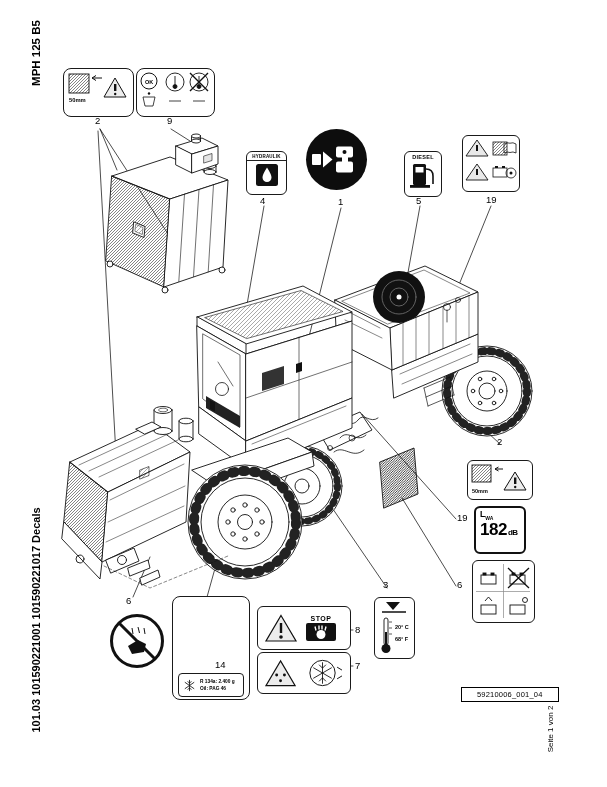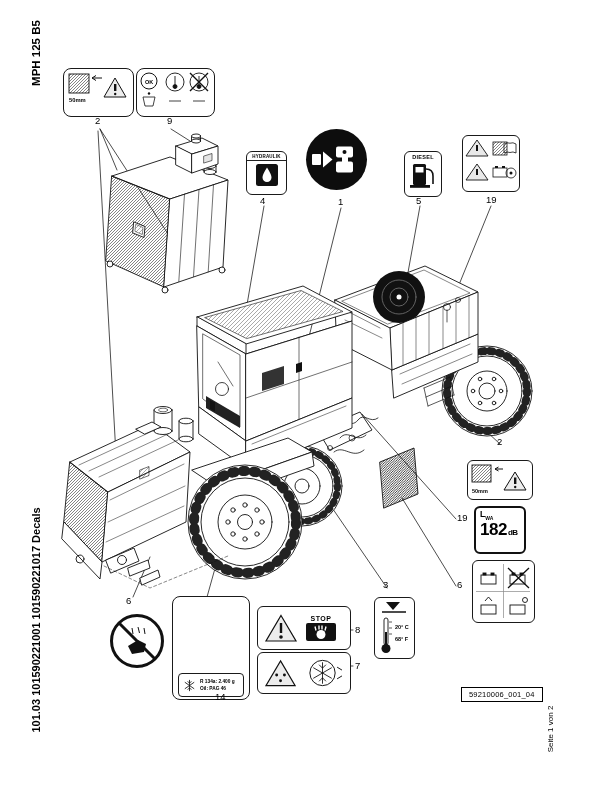--- a/index.html
+++ b/index.html
@@ -22,21 +22,21 @@
   .lwa-top{font-size:8.5px;font-weight:700;line-height:1}
   .lwa-top sub{font-size:5px}
   .lwa-val{font-size:17px;font-weight:700;line-height:1.1;letter-spacing:-0.5px}
   .lwa-val .unit{font-size:8px;font-weight:700;margin-left:1px}
   .stop-box,.frost-box{display:flex;align-items:center;gap:8px;padding:4px 6px}
   .stop-right{display:flex;flex-direction:column;align-items:center;gap:1px}
   .stop-text{font-size:7px;font-weight:700;letter-spacing:0.5px}
   .refrig{display:flex;align-items:center;gap:3px;padding:2px 3px;border:1px solid #1a1a1a;border-radius:4px;background:#fff;position:absolute}
   .refrig-lines{display:flex;flex-direction:column;justify-content:center}
   .refrig-lines span{font-size:4.8px;line-height:1.5;font-weight:700;white-space:nowrap}
-  .docbox{position:absolute;border:1px solid #000;background:#fff;font-size:7.5px;padding:2px 7px;letter-spacing:0.2px}
+  .docbox{position:absolute;border:1px solid #000;background:#fff;font-size:7.5px;padding:2px 15px;letter-spacing:0.2px}
   svg text{font-family:"Liberation Sans",sans-serif}
 </style>
 </head>
 <body>
 
 <div class="page">
 
   <svg class="art" width="607" height="787" viewBox="0 0 607 787">
     <defs>
       <pattern id="hatchA" width="4" height="4" patternUnits="userSpaceOnUse">
@@ -437,18 +437,18 @@
   <span class="callout" style="left:95px;top:116px">2</span>
   <span class="callout" style="left:167px;top:116px">9</span>
   <span class="callout" style="left:260px;top:196px">4</span>
   <span class="callout" style="left:338px;top:197px">1</span>
   <span class="callout" style="left:416px;top:196px">5</span>
   <span class="callout" style="left:486px;top:195px">19</span>
   <span class="callout" style="left:497px;top:437px">2</span>
   <span class="callout" style="left:457px;top:513px">19</span>
   <span class="callout" style="left:457px;top:580px">6</span>
   <span class="callout" style="left:126px;top:596px">6</span>
-  <span class="callout" style="left:215px;top:692px">14</span>
+  <span class="callout" style="left:215px;top:660px">14</span>
   <span class="callout" style="left:383px;top:580px">3</span>
   <span class="callout" style="left:355px;top:625px">8</span>
   <span class="callout" style="left:355px;top:661px">7</span>
 
 </div>
 
 </body></html>

